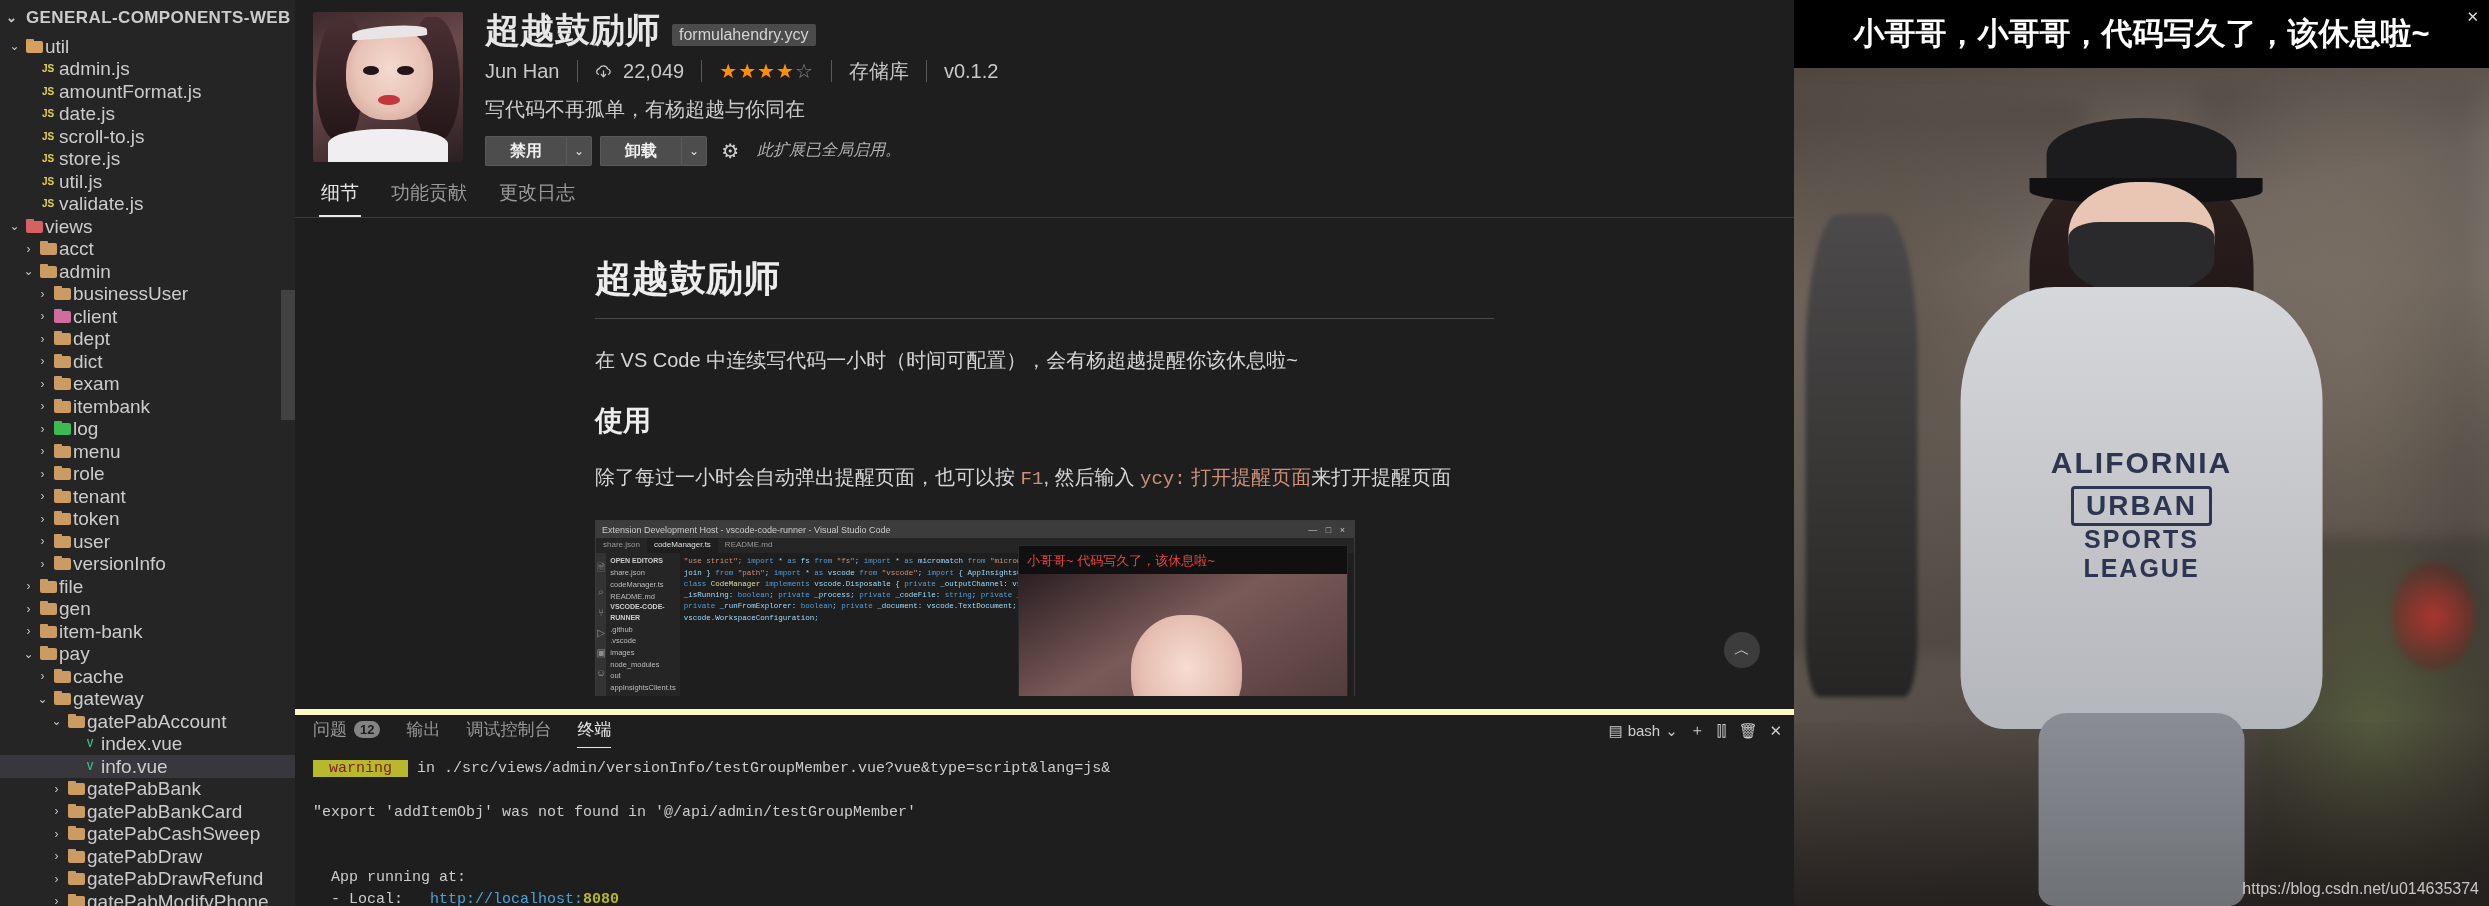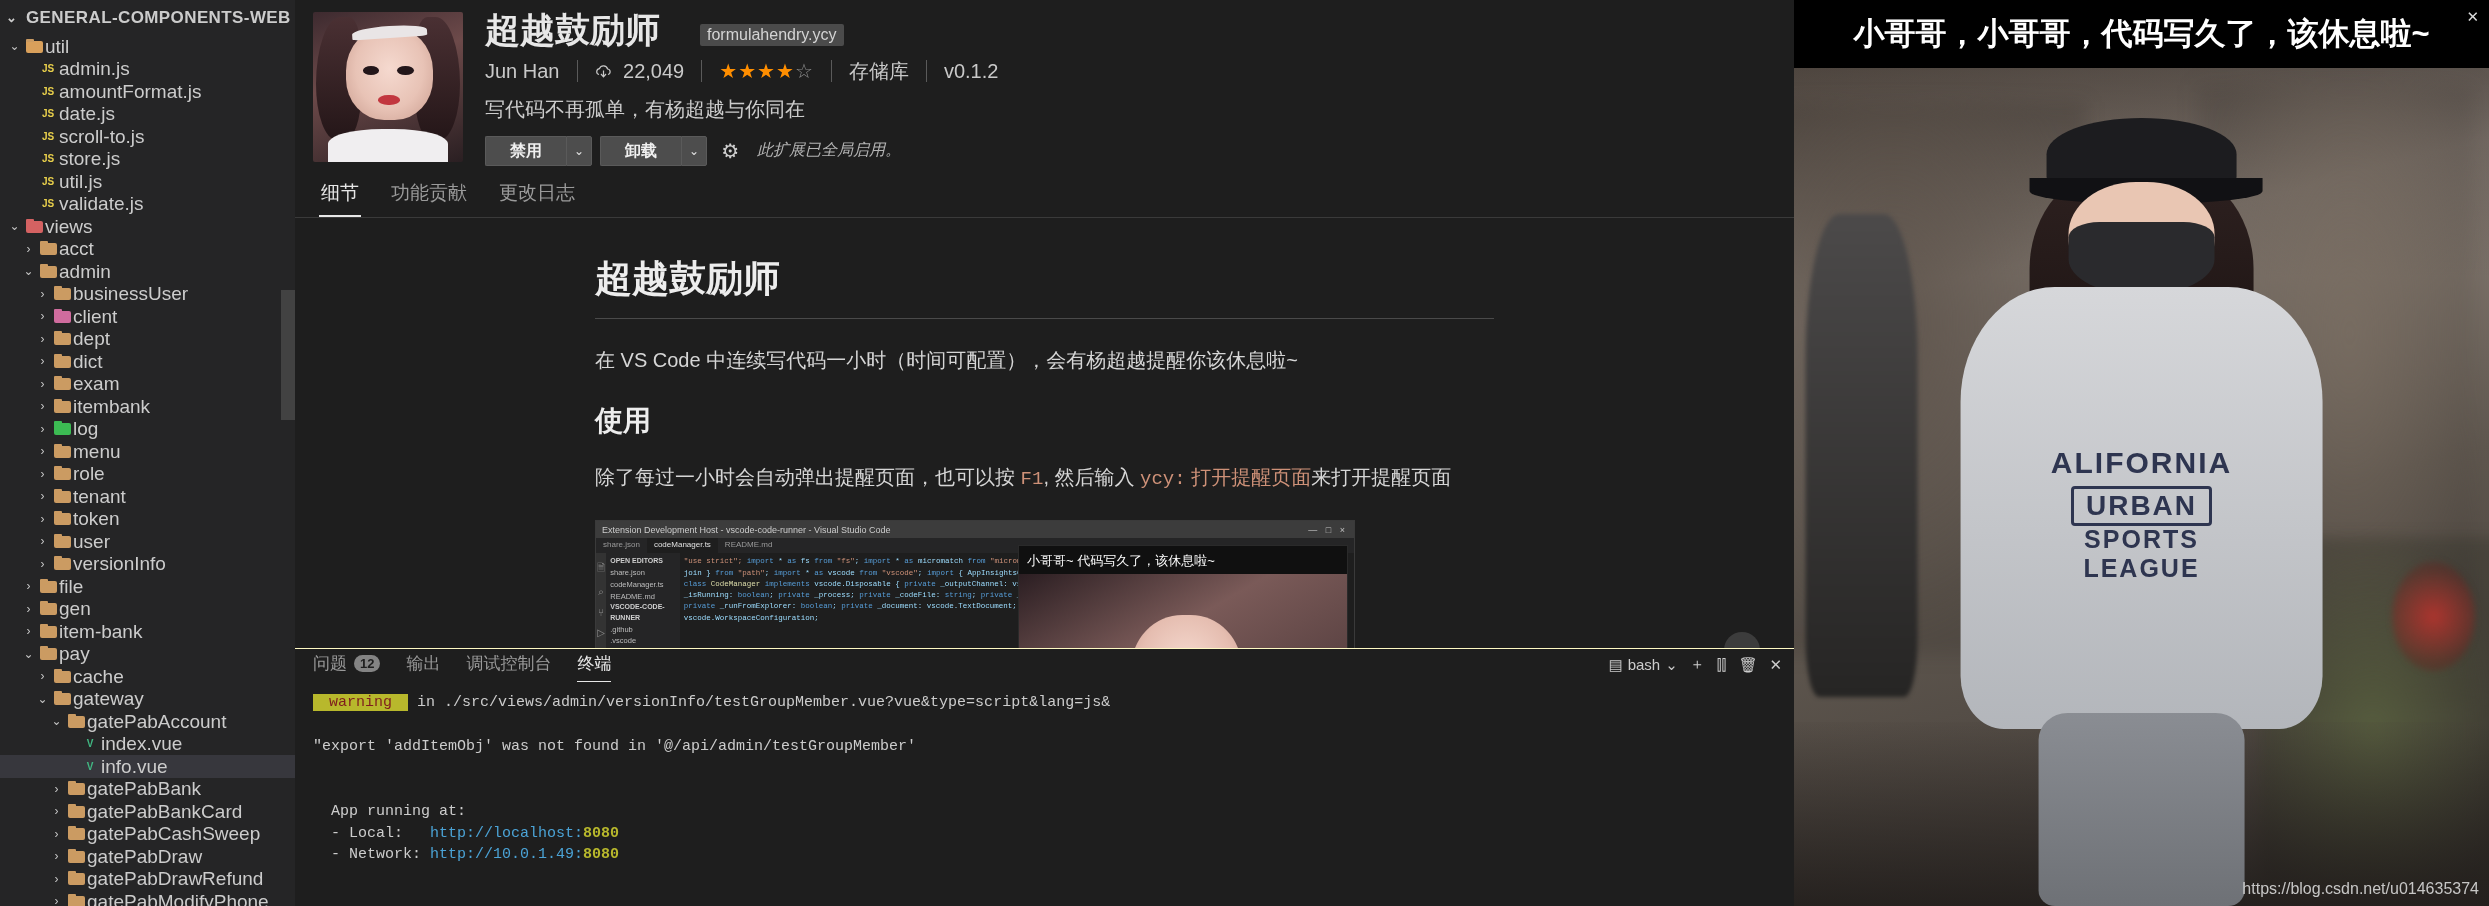--- a/index.html
+++ b/index.html
@@ -105,21 +105,21 @@
   .ext-icon .collar {
     position: absolute; left: 10%; bottom: 0; width: 80%; height: 22%;
     background: #f0eef0; border-radius: 45% 45% 0 0;
   }
 
   .ext-meta { flex: 1 1 auto; min-width: 0; }
   .ext-title-row { display: flex; align-items: center; gap: 12px; }
   .ext-name { font-size: 35px; font-weight: bold; color: #e7e7e7; line-height: 1.05; }
   .ext-id {
     background: #4b4b4b; color: #d4d4d4; font-size: 16px;
-    padding: 2px 7px; border-radius: 2px; margin-top: 9px; margin-left: 28px;
+    padding: 2px 7px; border-radius: 2px; margin-top: 9px;
   }
   .ext-subrow {
     display: flex; align-items: center; margin-top: 9px;
     font-size: 20px; color: #c9c9c9;
   }
   .ext-subrow .cell { padding: 0 17px; }
   .ext-subrow .cell:first-child { padding-left: 0; }
   .ext-subrow .sep { width: 1px; height: 22px; background: #5a5a5a; }
   .install-ico { display: inline-block; margin-right: 6px; font-size: 17px; }
   .stars { letter-spacing: 1px; font-size: 20px; }
@@ -179,21 +179,21 @@
   .shot-exp { width: 112px; background: #252526; font-size: 7.5px; color: #bdbdbd; padding: 3px 4px; line-height: 1.55; }
   .shot-exp .sec { color: #cfcfcf; font-weight: bold; font-size: 7px; }
   .shot-code { flex: 1 1 auto; background: #1e1e1e; font-family: "Liberation Mono", monospace; font-size: 7.5px; color: #9cdcfe; padding: 3px 4px; line-height: 1.5; position: relative; }
   .shot-code .kw { color: #569cd6; }
   .shot-code .st { color: #ce9178; }
   .shot-code .fn { color: #dcdcaa; }
   .shot-popup {
     position: absolute; right: 6px; top: 24px; width: 330px; height: 255px;
     background: #101010; border: 1px solid #2a2a2a; overflow: hidden;
   }
-  .shot-popup .ptxt { color: #ffffff; font-size: 13px; padding: 6px 8px; }
+  .shot-popup .ptxt { color: #ef4444; font-size: 13px; padding: 6px 8px; }
   .shot-popup .pimg {
     position: absolute; left: 0; right: 0; top: 28px; bottom: 0;
     background: linear-gradient(150deg,#2b1e22 0%,#7a5a58 35%,#3a2a2c 100%);
   }
   .shot-popup .pface {
     position: absolute; left: 34%; top: 18%; width: 34%; height: 52%;
     background: radial-gradient(ellipse at 50% 45%, #f7dcd2 0%, #e5bdb0 60%, #c4958a 100%);
     border-radius: 46%;
   }
   .shot-popup .phair {
@@ -205,22 +205,22 @@
   .scroll-top-btn {
     position: absolute; right: 34px; bottom: 28px;
     width: 36px; height: 36px; border-radius: 50%;
     background: #3c3c3c; color: #dddddd;
     display: flex; align-items: center; justify-content: center;
     font-size: 16px;
   }
 
   
   .panel {
-    position: absolute; left: 0; right: 695px; bottom: 0; height: 258px;
-    background: #1e1e1e; border-top: 1px solid #fef9c3;
+    position: absolute; left: 0; right: 695px; bottom: 0; height: 197px;
+    background: #1e1e1e; border-top: 6px solid #fef9c3;
   }
   .panel-tabs {
     display: flex; align-items: center; height: 33px; padding-left: 18px; gap: 26px;
   }
   .p-tab { font-size: 17px; color: #9a9a9a; position: relative; display: flex; align-items: center; gap: 7px; padding-bottom: 4px; }
   .p-tab.active { color: #e7e7e7; }
   .p-tab.active::after {
     content: ""; position: absolute; left: 0; right: 0; bottom: -3px; height: 1px; background: #e7e7e7;
   }
   .badge {

